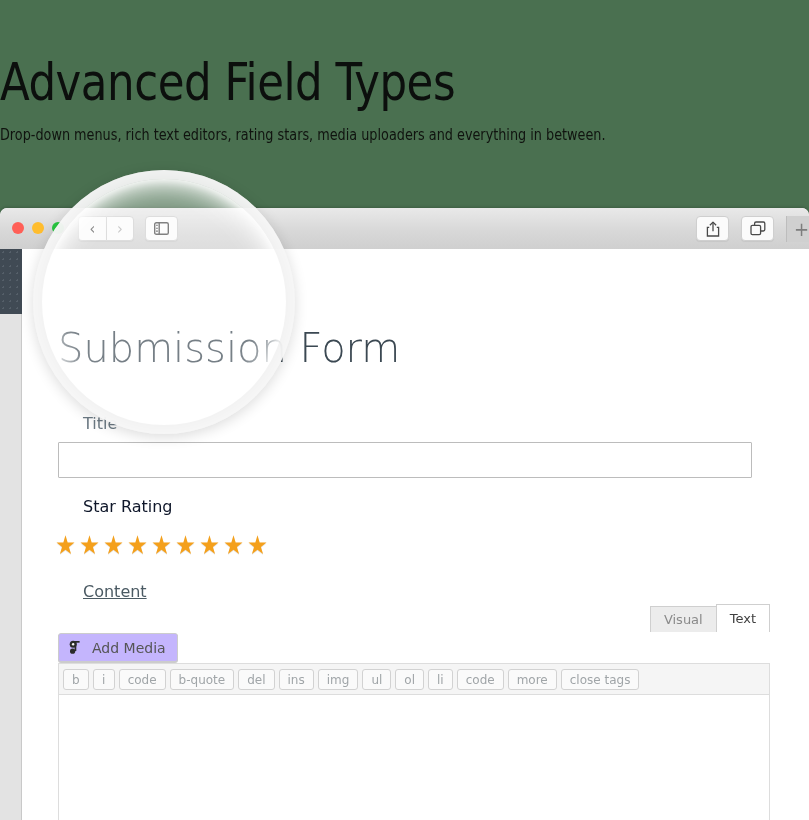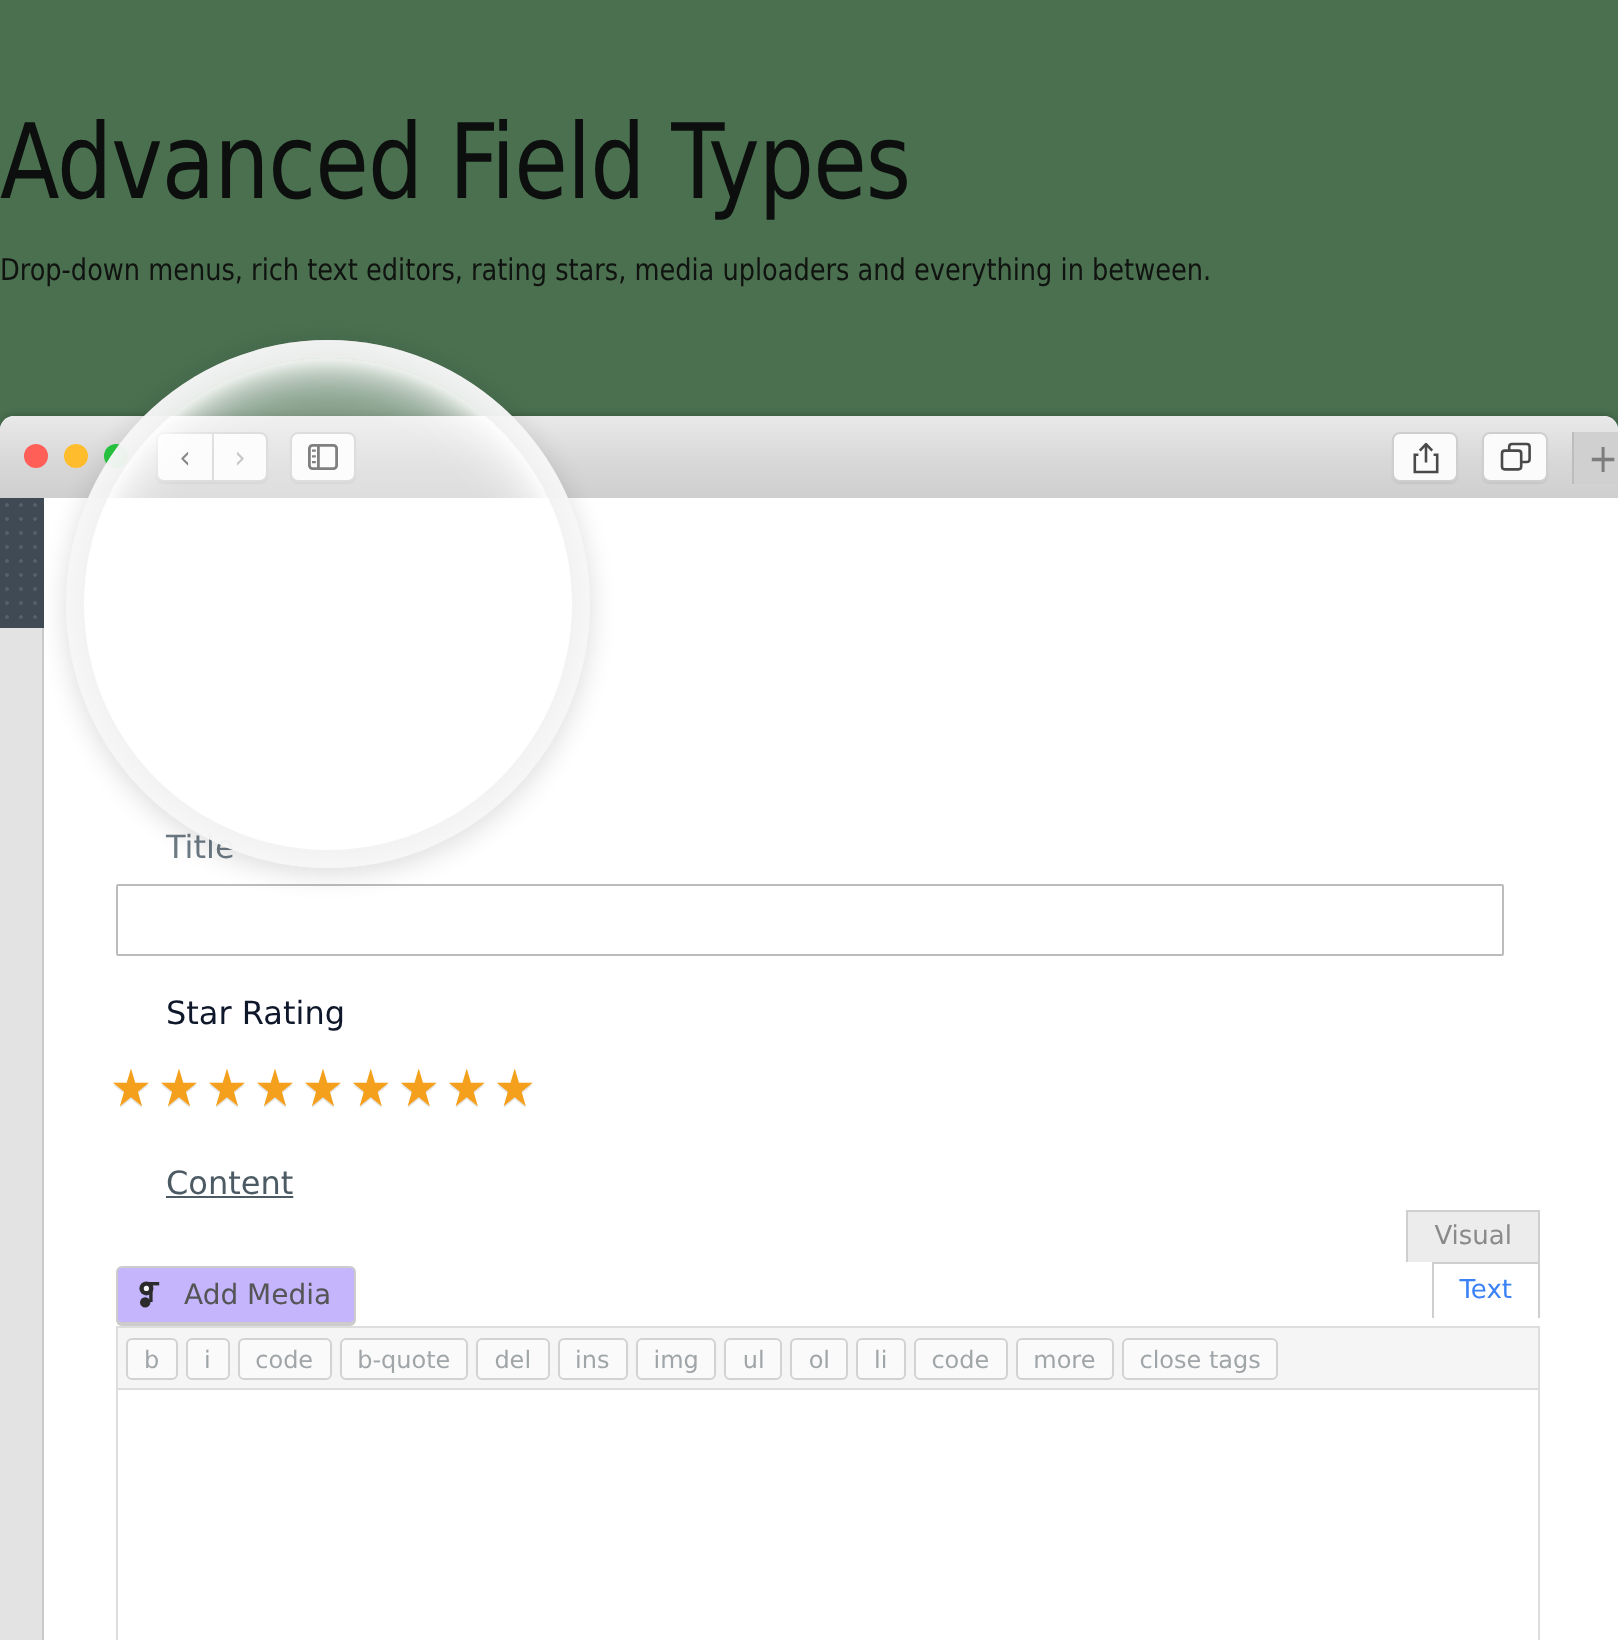--- a/index.html
+++ b/index.html
@@ -206,37 +206,36 @@
     position: absolute;
     left: 35px; top: 357px;
     width: 712px;
   }
   .editor-tabs {
     position: absolute;
     right: 0; top: -1px;
     display: flex;
     align-items: flex-end;
     height: 27px;
-    flex-direction: column;
   }
   .etab {
     height: 26px;
     padding: 0 13px;
     font-size: 13px;
     line-height: 26px;
     color: #8a8a8a;
     border: 1px solid #cfcfcf;
     border-bottom: none;
     background: #ececec;
     box-sizing: border-box;
     font-family: "DejaVu Sans", "Liberation Sans", sans-serif;
   }
   .etab.active {
     background: #ffffff;
-    color: #3b82f6;
+    color: #404040;
     height: 28px;
     line-height: 28px;
     margin-left: -1px;
     text-align: center;
   }
 
   .media-row {
     position: absolute;
     left: 0; top: 27px;
     width: 712px;
@@ -377,20 +376,21 @@
     </div>
   </div>
 
   <div class="viewport">
 
     <div class="adminbar"></div>
     <div class="adminbar-foot"></div>
 
     <div class="page">
 
+      <div class="form-title">Submission Form</div>
 
       <div class="field-label" id="label-title">Title</div>
       <input class="text-input" type="text" placeholder="" style="">
 
       <div class="field-label" id="label-rating">Star Rating</div>
 
       <div class="stars" id="star-row">
           <span class="star" style="color: rgb(244, 160, 28);">★</span>
           <span class="star" style="color: rgb(244, 160, 28);">★</span>
           <span class="star" style="color: rgb(244, 160, 28);">★</span>

